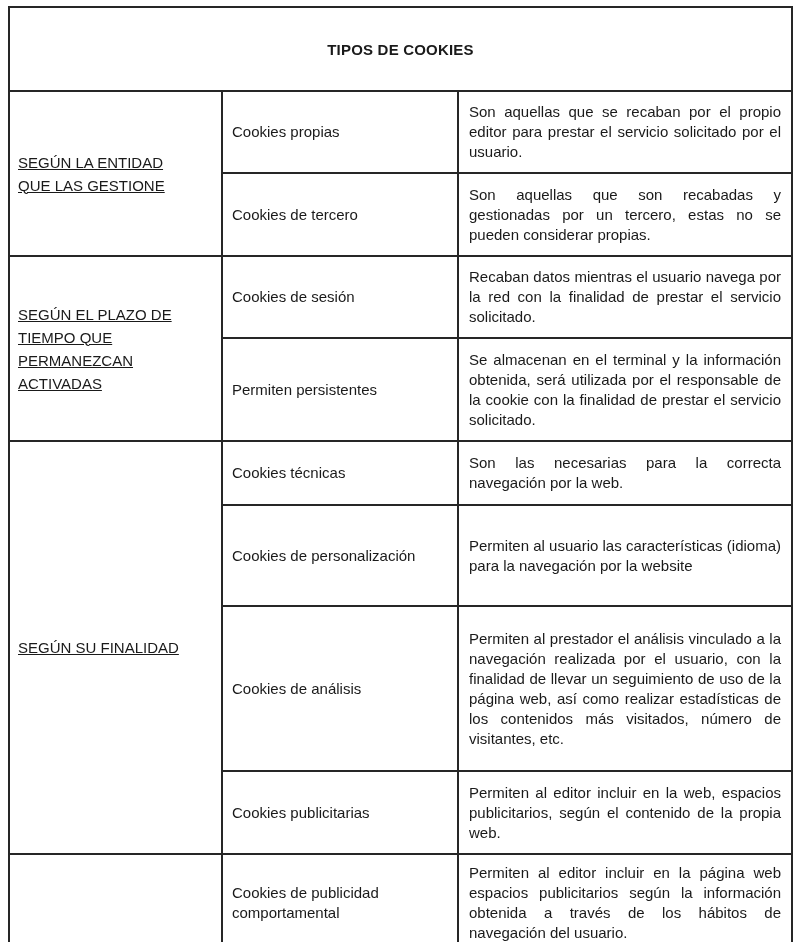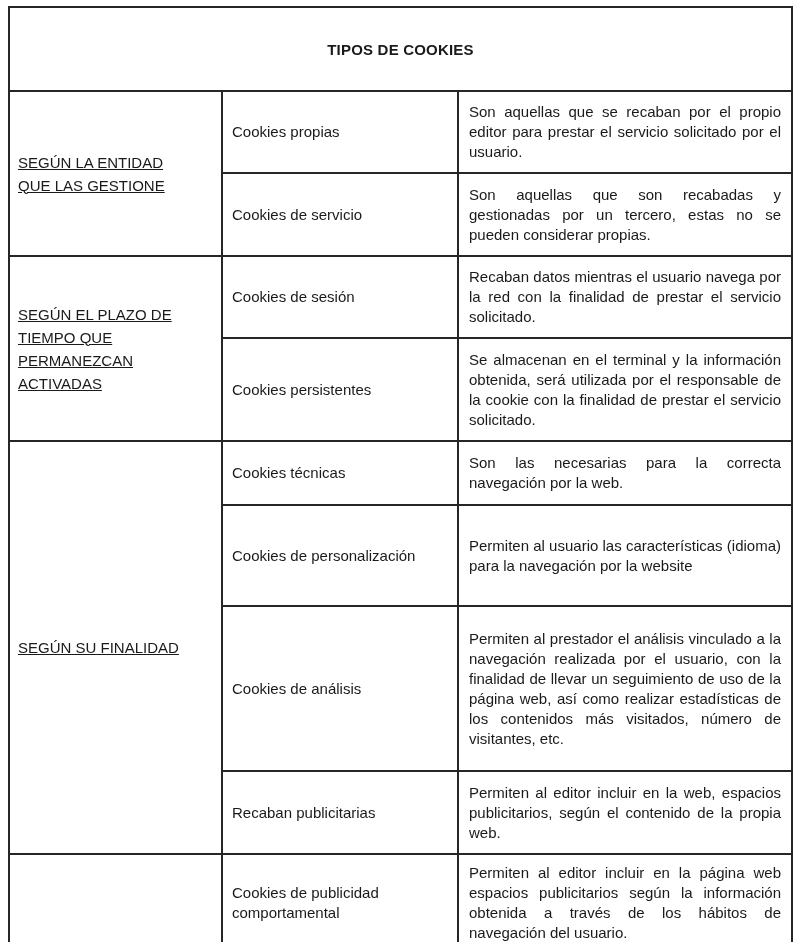--- a/index.html
+++ b/index.html
@@ -75,52 +75,52 @@
       <td colspan="3" class="title-cell">TIPOS DE COOKIES</td>
     </tr>
 
     <tr style="height:82px">
       <td rowspan="2" class="cat-cell">SEGÚN LA ENTIDAD
 QUE LAS GESTIONE</td>
       <td class="type-cell">Cookies propias</td>
       <td class="desc-cell">Son aquellas que se recaban por el propio editor para prestar el servicio solicitado por el usuario.</td>
     </tr>
     <tr style="height:83px">
-      <td class="type-cell">Cookies de servicio</td>
+      <td class="type-cell">Cookies de tercero</td>
       <td class="desc-cell">Son aquellas que son recabadas y gestionadas por un tercero, estas no se pueden considerar propias.</td>
     </tr>
 
     <tr style="height:82px">
       <td rowspan="2" class="cat-cell">SEGÚN EL PLAZO DE
 TIEMPO QUE
 PERMANEZCAN
 ACTIVADAS</td>
       <td class="type-cell">Cookies de sesión</td>
       <td class="desc-cell">Recaban datos mientras el usuario navega por la red con la finalidad de prestar el servicio solicitado.</td>
     </tr>
     <tr style="height:103px">
-      <td class="type-cell">Cookies persistentes</td>
+      <td class="type-cell">Permiten persistentes</td>
       <td class="desc-cell">Se almacenan en el terminal y la información obtenida, será utilizada por el responsable de la cookie con la finalidad de prestar el servicio solicitado.</td>
     </tr>
 
     <tr style="height:64px">
       <td rowspan="4" class="cat-cell">SEGÚN SU FINALIDAD</td>
       <td class="type-cell">Cookies técnicas</td>
       <td class="desc-cell">Son las necesarias para la correcta navegación por la web.</td>
     </tr>
     <tr style="height:101px">
       <td class="type-cell">Cookies de personalización</td>
       <td class="desc-cell">Permiten al usuario las características (idioma) para la navegación por la website</td>
     </tr>
     <tr style="height:165px">
       <td class="type-cell">Cookies de análisis</td>
       <td class="desc-cell">Permiten al prestador el análisis vinculado a la navegación realizada por el usuario, con la finalidad de llevar un seguimiento de uso de la página web, así como realizar estadísticas de los contenidos más visitados, número de visitantes, etc.</td>
     </tr>
     <tr style="height:83px">
-      <td class="type-cell">Recaban publicitarias</td>
+      <td class="type-cell">Cookies publicitarias</td>
       <td class="desc-cell">Permiten al editor incluir en la web, espacios publicitarios, según el contenido de la propia web.</td>
     </tr>
 
     <tr style="height:97px">
       <td class="cat-cell"></td>
       <td class="type-cell">Cookies de publicidad comportamental</td>
       <td class="desc-cell">Permiten al editor incluir en la página web espacios publicitarios según la información obtenida a través de los hábitos de navegación del usuario.</td>
     </tr>
   </tbody>
     </table>

